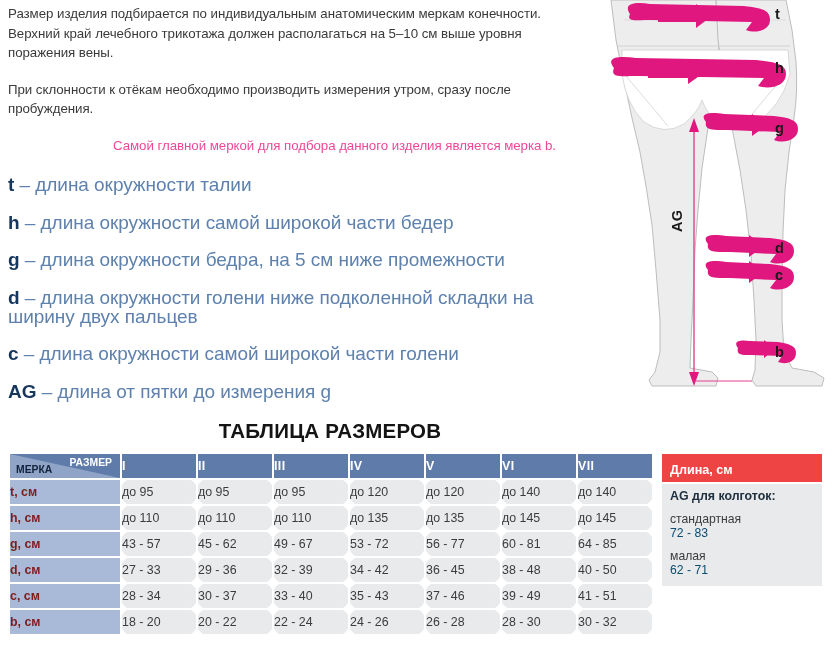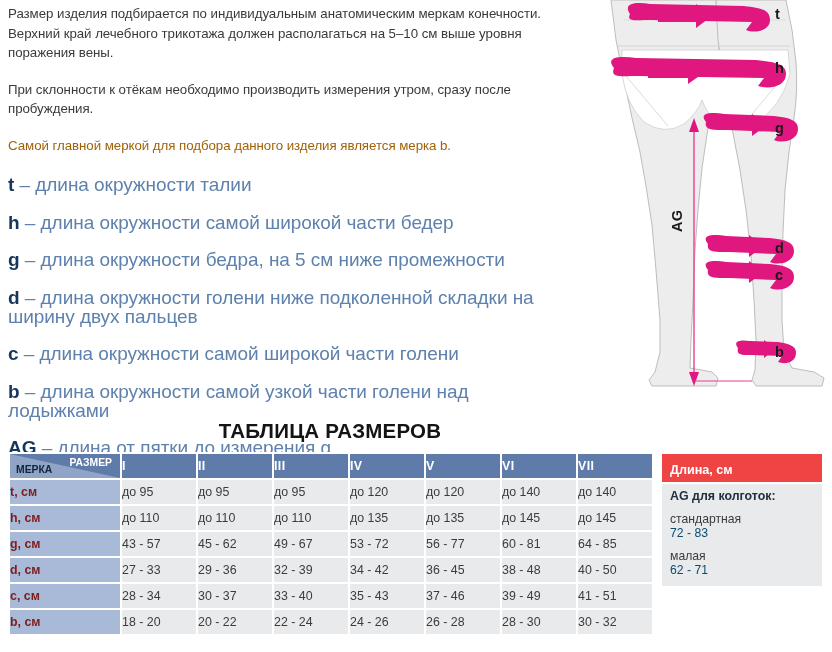--- a/index.html
+++ b/index.html
@@ -32,25 +32,26 @@
     width: 548px;
   }
   .para {
     color: #3a3a3a;
     font-size: 13.3px;
     line-height: 19.5px;
     margin: 0 0 17px 0;
     letter-spacing: -0.05px;
   }
   .pink-line {
-    color: #a16207;
+    color: #ec4899;
     font-size: 13.3px;
     line-height: 19.5px;
     margin: 0 0 20px 0;
     letter-spacing: -0.05px;
+    text-align: right;
   }
   .legend-row {
     font-size: 19px;
     line-height: 19px;
     margin: 0 0 18.5px 0;
     color: #5E81AD;
     letter-spacing: -0.05px;
   }
   .legend-row .key {
     color: #16365C;
@@ -169,20 +170,21 @@
   td.row-label {
     background: #A8BAD7;
     color: #7f1d1d;
     font-weight: bold;
     font-size: 12.6px;
   }
   td.val {
     background: #E8EAEC;
     color: #3c3c3c;
     font-size: 12.4px;
+    border-radius: 11px;
   }
 
   
   #length-panel {
     position: absolute;
     left: 660px;
     top: 452px;
     width: 164px;
   }
   #length-panel .lp-head {
@@ -248,25 +250,20 @@
       </p>
       <p class="legend-row">
         <span class="key">d</span>
         <span class="dash">–</span>
         <span>длина окружности голени ниже подколенной складки на ширину двух пальцев</span>
       </p>
       <p class="legend-row">
         <span class="key">c</span>
         <span class="dash">–</span>
         <span>длина окружности самой широкой части голени</span>
-      </p>
-      <p class="legend-row">
-        <span class="key">b</span>
-        <span class="dash">–</span>
-        <span>длина окружности самой узкой части голени над лодыжками</span>
       </p>
       <p class="legend-row">
         <span class="key">AG</span>
         <span class="dash">–</span>
         <span>длина от пятки до измерения g</span>
       </p>
     </div>
   </div>
 
   <div id="illustration">

